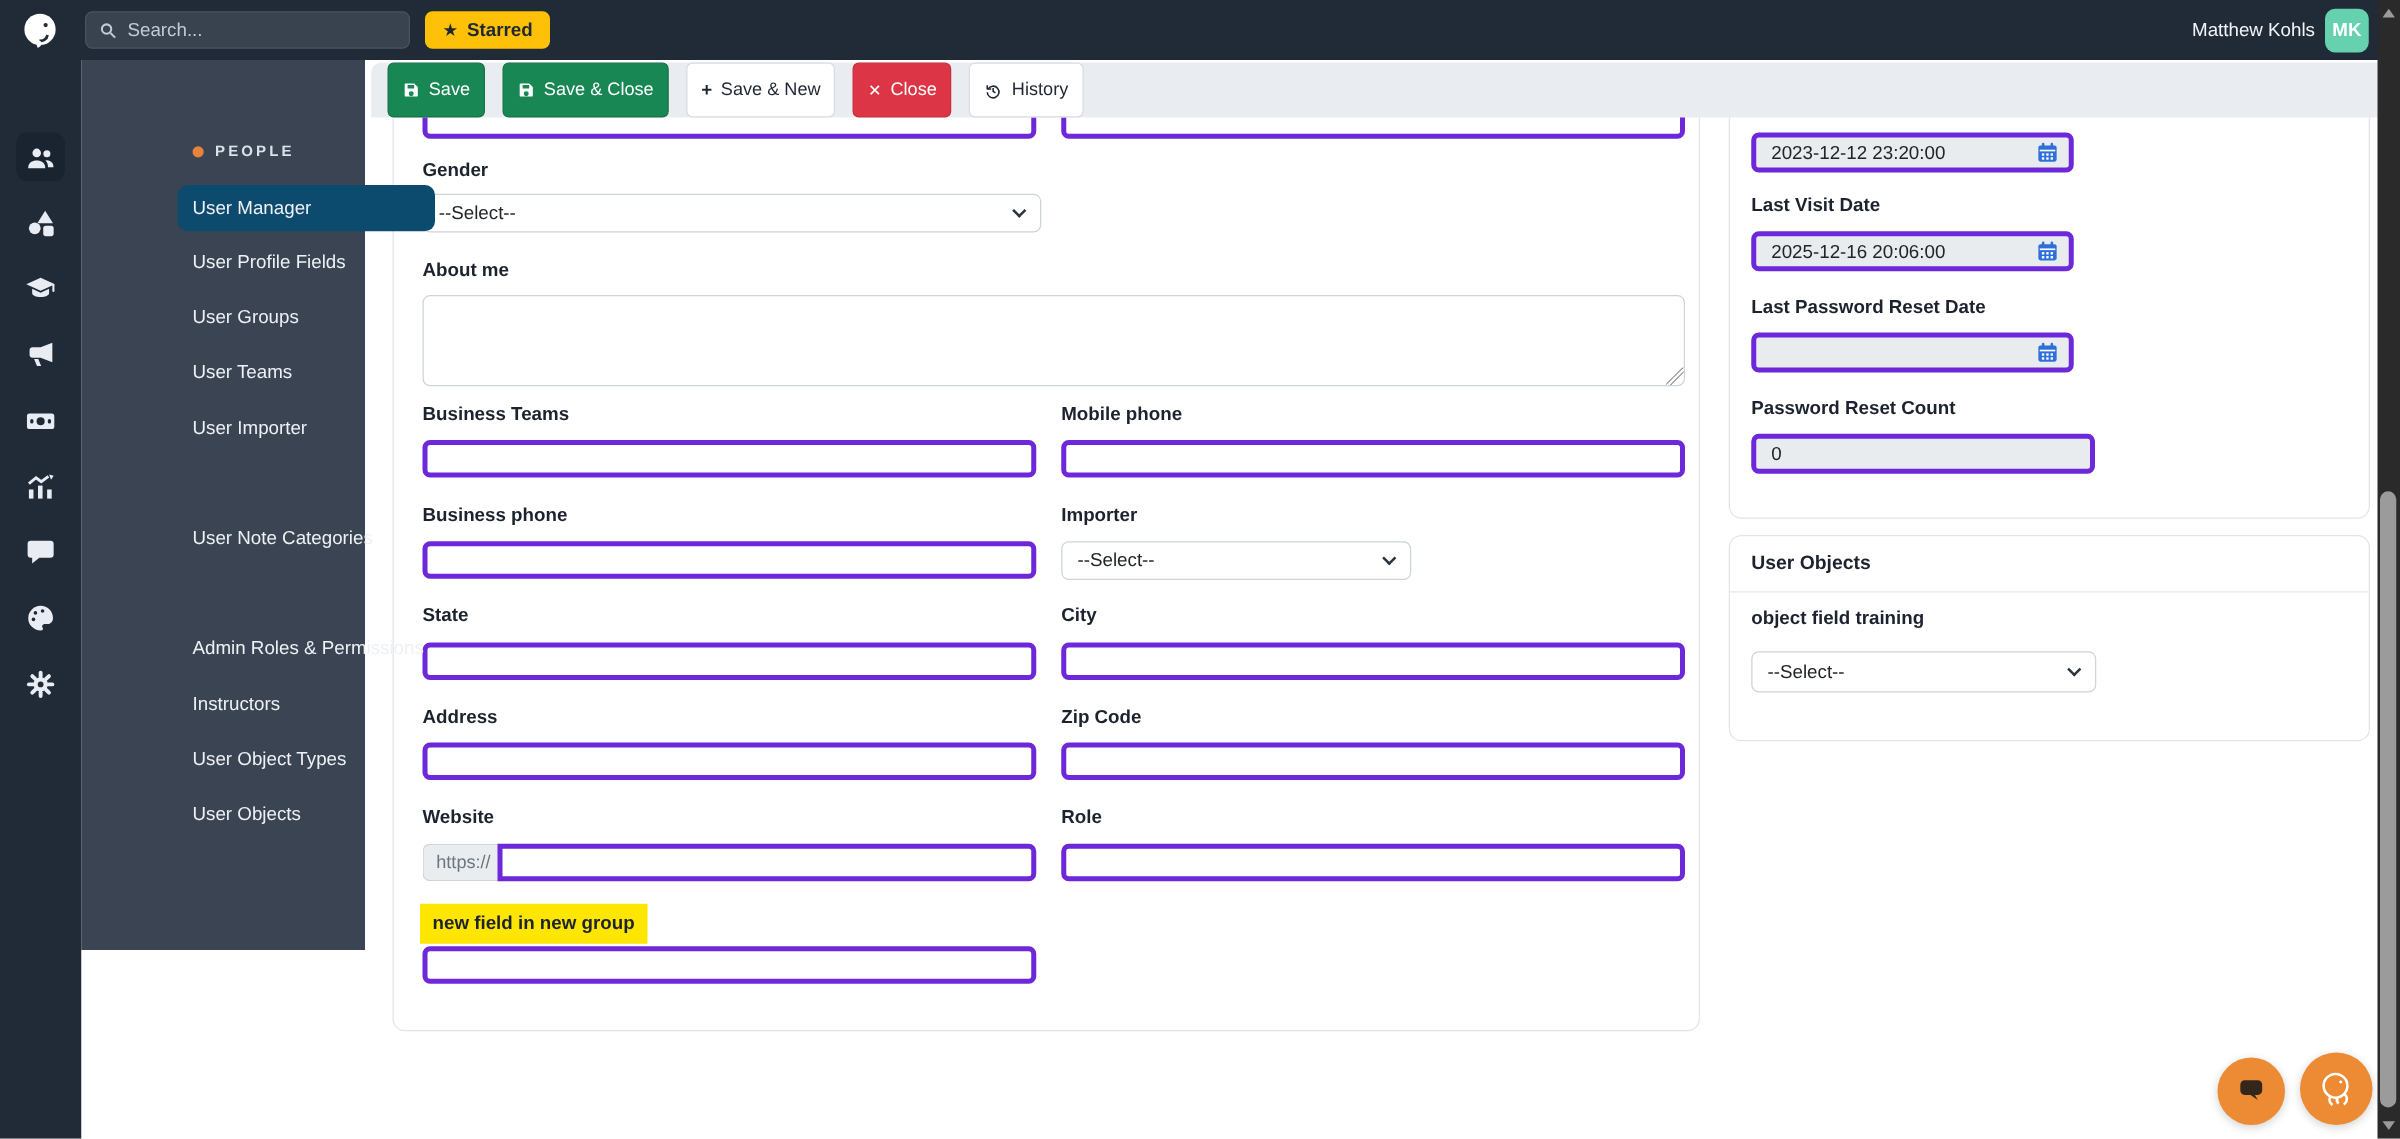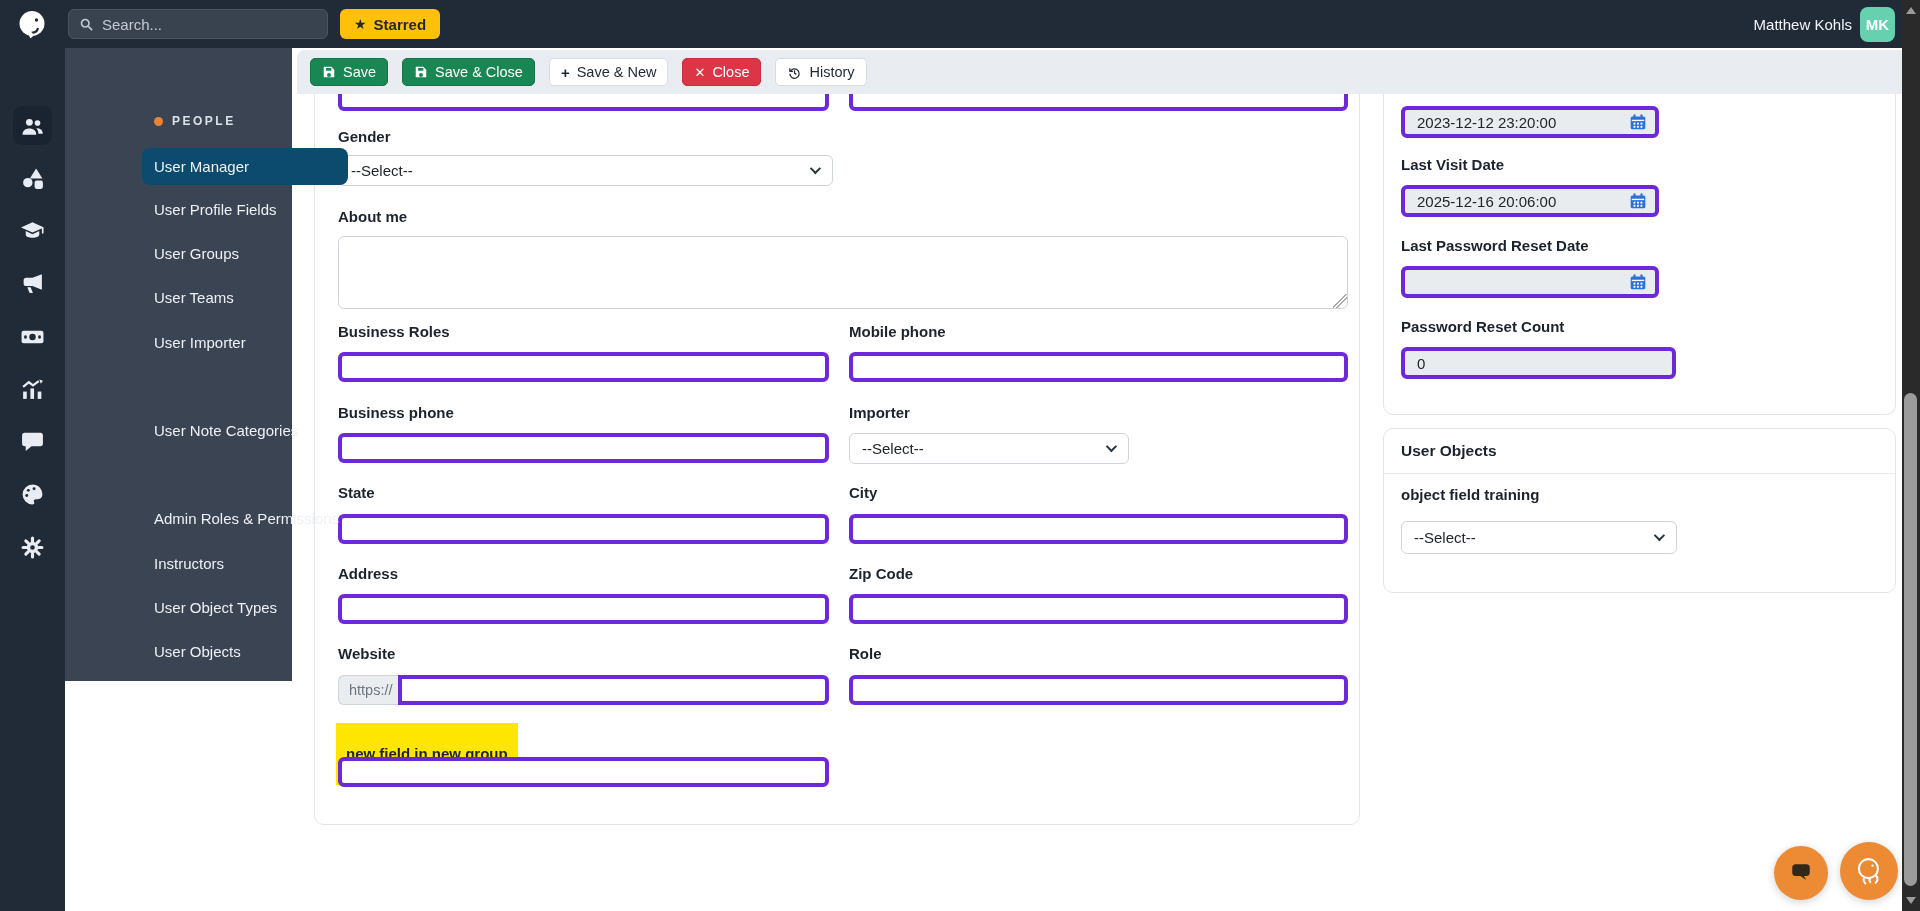--- a/index.html
+++ b/index.html
@@ -22,32 +22,32 @@
   .avatar { position:absolute; left:1860px; top:7px; width:35px; height:35px; background:#65d1af; border-radius:8px;
     display:flex; align-items:center; justify-content:center; color:#fff; font-size:15px; font-weight:700; }
 
   
   .rail { position:absolute; left:0; top:48px; width:65px; height:863px; background:#212a37; z-index:5; }
   .rail-active-bg { position:absolute; left:13px; top:58px; width:39px; height:39px; background:#1a2330; border-radius:9px; }
   .rail-icon { position:absolute; left:20px; width:25px; height:25px; cursor:pointer; }
   .rail-icon svg { width:25px; height:25px; display:block; }
 
   
-  .menu { position:absolute; left:65px; top:48px; width:227px; height:633px; background:#3a4453; z-index:5; }
+  .menu { position:absolute; left:65px; top:48px; width:227px; height:712px; background:#3a4453; z-index:5; }
   .menu-section { position:absolute; left:89px; top:66px; display:flex; align-items:center; gap:9px; }
   .menu-dot { width:9px; height:9px; border-radius:50%; background:#e8833a; }
   .menu-section-label { color:#dbe1e9; font-size:12px; font-weight:700; letter-spacing:2.5px; }
   .menu-item { position:absolute; left:77px; width:206px; height:37px; line-height:37px; padding-left:12px;
     color:#eef1f5; font-size:15px; border-radius:8px; cursor:pointer; white-space:nowrap; }
   .menu-item.active { background:#0c4a6e; }
 
   
   .toolbar { position:absolute; left:297px; top:50px; width:1605px; height:44px; background:#e9edf1;
     border-radius:8px 0 0 0; z-index:10; display:flex; align-items:center; gap:14px; padding-left:13px; }
-  .tbtn { height:28px; display:inline-flex; align-items:center; gap:7px; padding:0 11px; border-radius:5px;
+  .tbtn { height:44px; display:inline-flex; align-items:center; gap:7px; padding:0 11px; border-radius:5px;
     font-size:14.5px; font-weight:500; cursor:pointer; border:1px solid transparent; }
   .tbtn.green { background:#198754; border-color:#157347; color:#fff; }
   .tbtn.white { background:#fff; border-color:#d7dce2; color:#1f2733; }
   .tbtn.red   { background:#dc3545; border-color:#c92f3e; color:#fff; }
   .tbtn svg { display:block; }
   .glyph { font-size:15px; font-weight:700; line-height:1; }
 
   
   .card { position:absolute; background:#fff; border:1px solid #e1e5ea; border-radius:10px; z-index:1; }
   #form-card  { left:314px; top:70px; width:1046px; height:755px; }
@@ -63,21 +63,21 @@
     background-image:linear-gradient(135deg, transparent 0 9px, #aaa 9px 10px, transparent 10px 12px, #aaa 12px 13px, transparent 13px);
     background-repeat:no-repeat; background-position:bottom right; background-size:14px 14px; }
   .select { position:absolute; height:31px; border:1px solid #ced4da; border-radius:6px; background:#fff;
     display:flex; align-items:center; padding:0 12px; font-size:15px; color:#212529; cursor:pointer; }
   .select .chev { position:absolute; right:14px; top:10px; width:8px; height:8px;
     border-right:2px solid #2b333d; border-bottom:2px solid #2b333d; transform:rotate(45deg) translateY(-2px); }
   .addon { position:absolute; height:30px; background:#e9edf0; border:1px solid #ced4da; border-right:none;
     border-radius:6px 0 0 6px; display:flex; align-items:center; padding:0 10px; font-size:14.5px; color:#6b7480; }
   .cal-btn { position:absolute; width:18px; height:18px; cursor:pointer; }
   .highlight-label { position:absolute; background:#ffe600; color:#1c232e; font-size:15px; font-weight:700;
-    line-height:32px; padding:15px 10px; white-space:nowrap; }
+    line-height:32px; padding:0 10px; white-space:nowrap; }
   .divider { position:absolute; border-top:1px solid #e6e9ed; }
   .card-title { position:absolute; color:#1c232e; font-size:15.5px; font-weight:700; }
 
   
   .launcher { position:absolute; border-radius:50%; background:#ec8b33; display:flex; align-items:center;
     justify-content:center; z-index:15; cursor:pointer; box-shadow:0 2px 8px rgba(0,0,0,.18); }
   #chat-launcher { left:1774px; top:846px; width:54px; height:54px; }
   #brand-launcher { left:1840px; top:842px; width:58px; height:58px; }
 
   
@@ -217,21 +217,21 @@
 
     <div class="lbl" style="left:23px; top:57px;">Gender</div>
     <div class="select" style="left:23px; top:84px; width:495px;">
       <span>--Select--</span>
         <span class="chev"></span>
     </div>
 
     <div class="lbl" style="left:23px; top:137px;">About me</div>
     <textarea class="area" style="left: 23px; top: 165px; width: 1010px; height: 73px;"></textarea>
 
-    <div class="lbl" style="left:23px; top:252px;">Business Roles</div>
+    <div class="lbl" style="left:23px; top:252px;">Business Teams</div>
     <input class="txt" style="left: 23px; top: 281px; width: 491px;" value="">
     <div class="lbl" style="left:534px; top:252px;">Mobile phone</div>
     <input class="txt" style="left: 534px; top: 281px; width: 499px;" value="">
 
     <div class="lbl" style="left:23px; top:333px;">Business phone</div>
     <input class="txt" style="left: 23px; top: 362px; width: 491px;" value="">
     <div class="lbl" style="left:534px; top:333px;">Importer</div>
     <div class="select" style="left:534px; top:362px; width:280px;">
       <span>--Select--</span>
         <span class="chev"></span>

